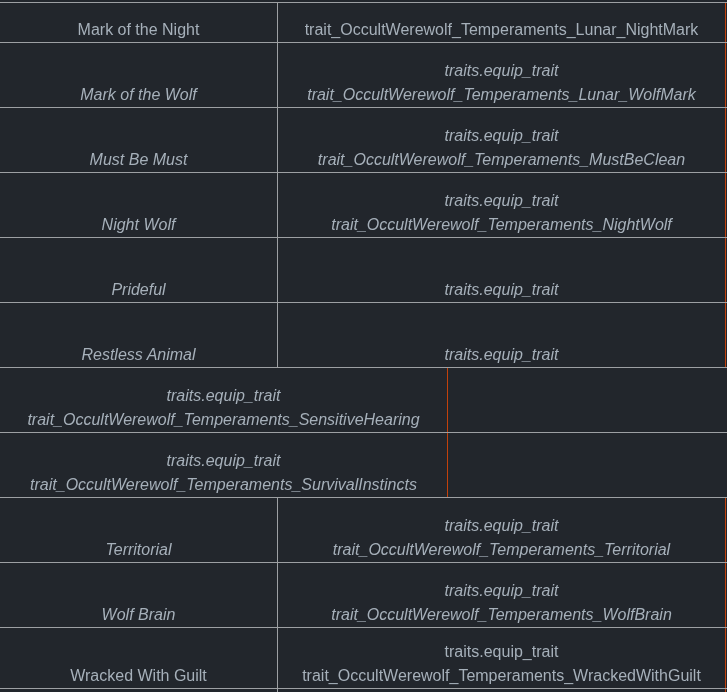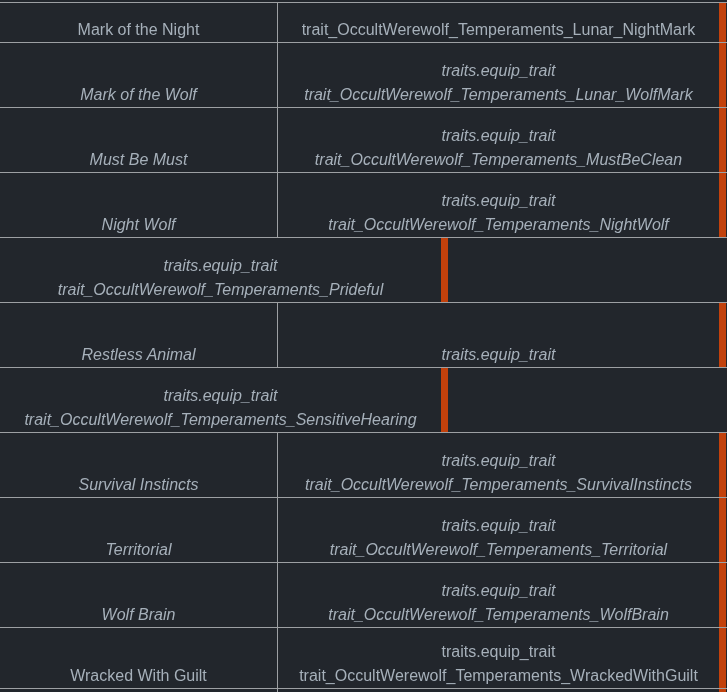--- a/index.html
+++ b/index.html
@@ -38,21 +38,21 @@
     font-size: 16px;
     line-height: 24px;
     overflow: hidden;
   }
   .td.left {
     flex: 0 0 278px;
     border-right: 1px solid #9da0a3;
   }
   .td.right {
     flex: 0 0 448px;
-    border-right: 7px solid #c2410c;
+    border-right: 1px solid #c2410c;
     padding: 0 2px;
   }
   .cmd-line {
     display: block;
     white-space: nowrap;
   }
 </style>
 </head>
 <body>
 
@@ -92,46 +92,45 @@
       <div class="td left">
         <span>Night Wolf</span>
       </div>
       <div class="td right">
         <span class="cmd-line">traits.equip_trait</span>
         <span class="cmd-line">trait_OccultWerewolf_Temperaments_NightWolf</span>
       </div>
     </div>
 
     <div class="tr h-normal">
+      <div class="td left">
+        <span>Prideful</span>
+      </div>
       <div class="td right">
         <span class="cmd-line">traits.equip_trait</span>
-        <span class="cmd-line">trait_OccultWerewolf_Temperaments_Prideful</span>
       </div>
     </div>
 
     <div class="tr h-normal">
       <div class="td left">
         <span>Restless Animal</span>
       </div>
       <div class="td right">
         <span class="cmd-line">traits.equip_trait</span>
       </div>
     </div>
 
     <div class="tr h-normal">
       <div class="td right">
         <span class="cmd-line">traits.equip_trait</span>
         <span class="cmd-line">trait_OccultWerewolf_Temperaments_SensitiveHearing</span>
       </div>
     </div>
 
     <div class="tr h-normal">
-      <div class="td left">
-        <span>Survival Instincts</span>
-      </div>
       <div class="td right">
         <span class="cmd-line">traits.equip_trait</span>
         <span class="cmd-line">trait_OccultWerewolf_Temperaments_SurvivalInstincts</span>
       </div>
     </div>
 
     <div class="tr h-normal">
       <div class="td left">
         <span>Territorial</span>
       </div>

